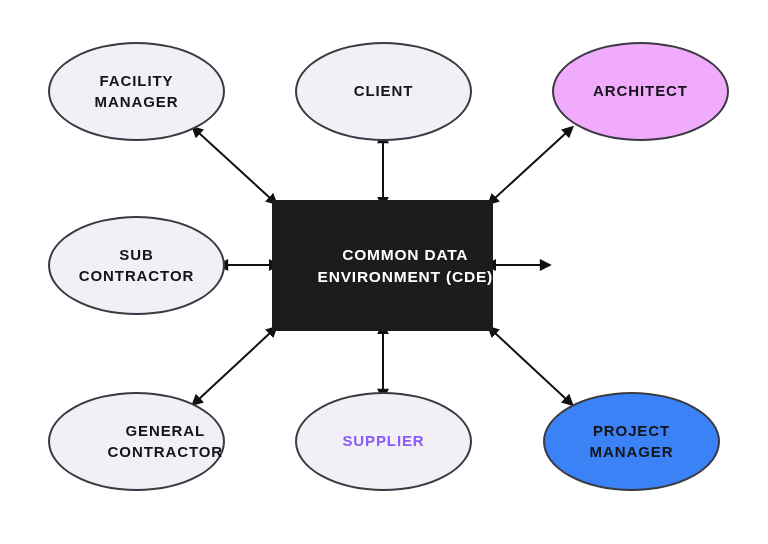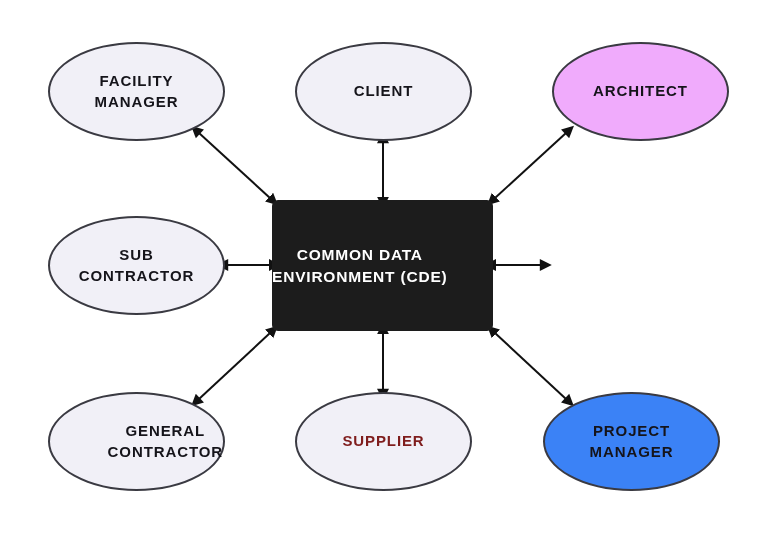--- a/index.html
+++ b/index.html
@@ -48,23 +48,22 @@
   }
   #center-box {
     position: absolute;
     left: 272px;
     top: 200px;
     width: 221px;
     height: 131px;
     background: #1c1c1c;
     display: flex;
     align-items: center;
-    justify-content: flex-start;
+    justify-content: flex-end;
     text-align: center;
-    border-radius: 6px;
   }
   #center-box .label {
     font-size: 15.5px;
     font-weight: bold;
     color: #ffffff;
     letter-spacing: 0.8px;
     line-height: 1.4;
     white-space: pre-line;
   }
 </style>
@@ -106,21 +105,21 @@
   </div>
   <div class="node" style="left: 48px; top: 216px; background: rgb(241, 240, 247); border-color: rgb(58, 58, 66); justify-content: center;">
     <span class="label" style="color: rgb(21, 20, 26);">SUB
 CONTRACTOR</span>
   </div>
   <div class="node" style="left: 48px; top: 392px; background: rgb(241, 240, 247); border-color: rgb(58, 58, 66); justify-content: flex-end;">
     <span class="label" style="color: rgb(21, 20, 26);">GENERAL
 CONTRACTOR</span>
   </div>
   <div class="node" style="left: 295px; top: 392px; background: rgb(241, 240, 247); border-color: rgb(58, 58, 66);">
-    <span class="label" style="color: #7f1d1d;">SUPPLIER</span>
+    <span class="label" style="color: #8b5cf6;">SUPPLIER</span>
   </div>
   <div class="node" style="left: 543px; top: 392px; background: #3b82f6; border-color: rgb(58, 58, 66);">
     <span class="label" style="color: rgb(21, 20, 26);">PROJECT
 MANAGER</span>
   </div>
 
   <div id="center-box" style="left: 272px; top: 200px; width: 221px; height: 131px; background: rgb(28, 28, 28);">
     <span class="label" style="color: rgb(255, 255, 255);">COMMON DATA
 ENVIRONMENT (CDE)</span>
   </div>

